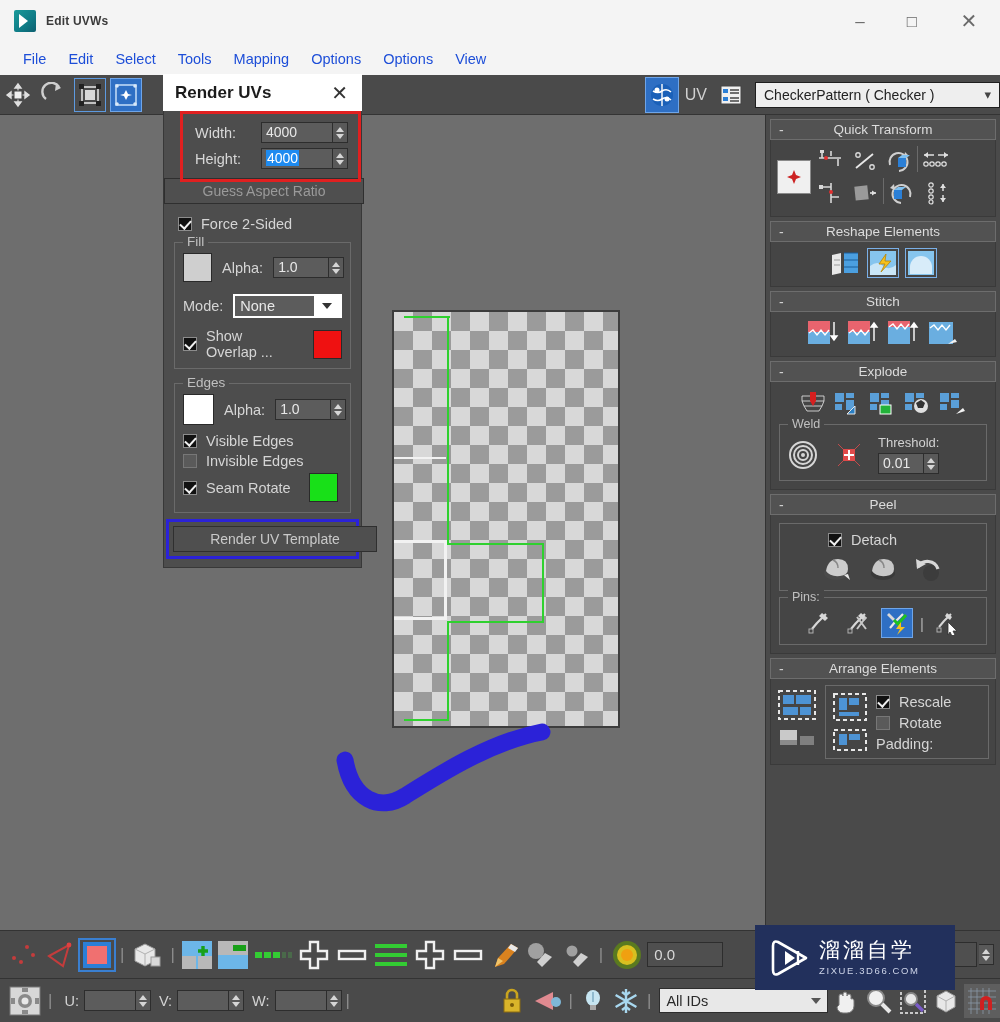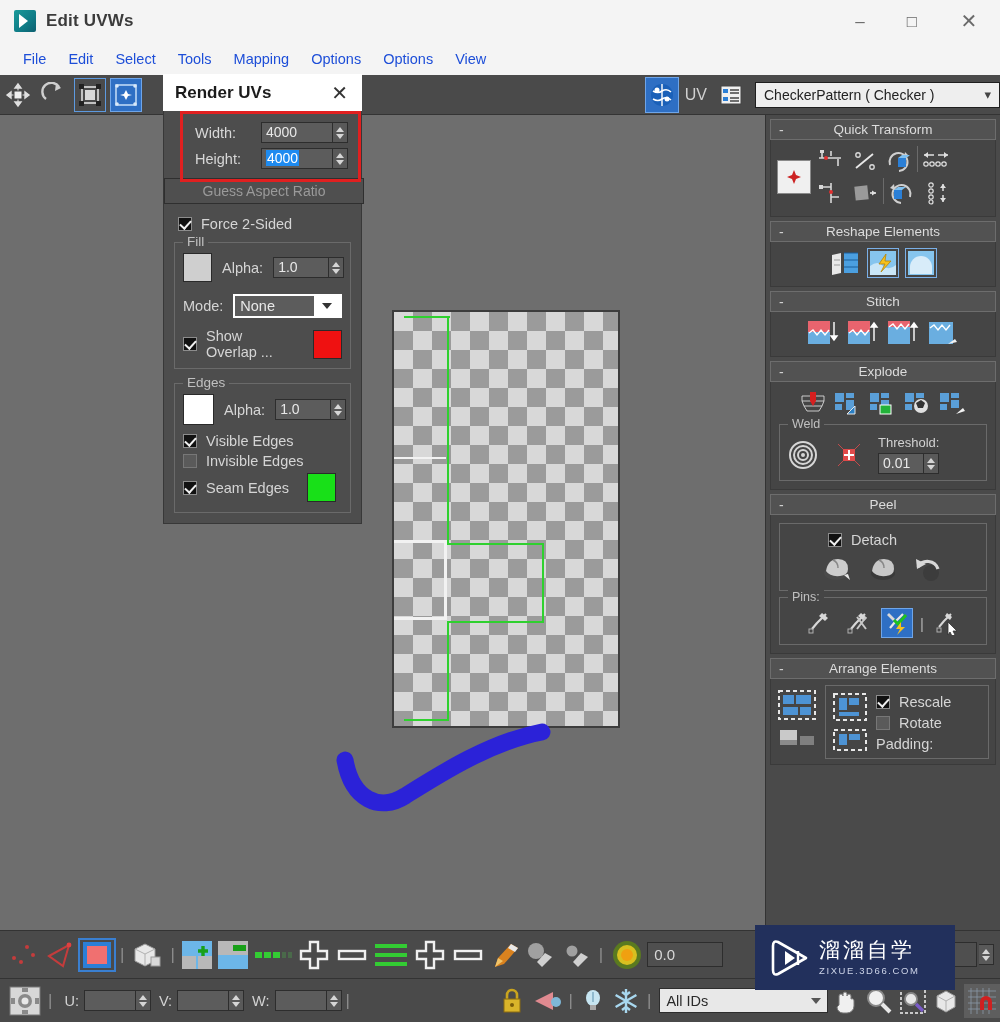--- a/index.html
+++ b/index.html
@@ -23,21 +23,21 @@
     background: linear-gradient(135deg,#1a9a9a 0%, #0f7b86 60%, #0d5f70 100%);
     border-radius: 2px; position: relative; flex: none;
   }
   .app-logo::after {
     content: ""; position: absolute; left: 5px; top: 4px;
     width: 0; height: 0;
     border-left: 9px solid #ffffff;
     border-top: 7px solid transparent;
     border-bottom: 7px solid transparent;
   }
-  .app-title { font-size: 17px; color: #3b3b3b; font-weight: bold; letter-spacing: .2px; }
+  .app-title { font-size: 12px; color: #3b3b3b; font-weight: bold; letter-spacing: .2px; }
   .win-btns { margin-left: auto; display: flex; height: 42px; }
   .win-btn {
     width: 52px; height: 42px; display: flex; align-items: center; justify-content: center;
     color: #6a6a6a; font-size: 17px; line-height: 1;
   }
   .win-btn.close { font-size: 20px; width: 62px; }
 
   
   .menubar {
     position: absolute; left: 0; top: 42px; width: 1000px; height: 33px;
@@ -764,25 +764,28 @@
       <div class="chk-row" style="padding:8px 0 2px 0;">
         <span class="chk on"></span>
         <span class="chk-label">Visible Edges</span>
       </div>
       <div class="chk-row" style="padding:2px 0;">
         <span class="chk off"></span>
         <span class="chk-label">Invisible Edges</span>
       </div>
       <div class="chk-row" style="padding:2px 0;align-items:center;">
         <span class="chk on"></span>
-        <span class="chk-label">Seam Edges</span>
+        <span class="chk-label">Seam Rotate</span>
         <div class="swatch" style="background:#18e018;margin-left:18px;"></div>
       </div>
     </div>
 
+    <div class="blue-outline">
+      <div class="btn-wide" style="margin:0 auto;width:204px;">Render UV Template</div>
+    </div>
   </div>
 </div>
 
 <div class="toolbar-top">
   <div class="tb-icon">
     <svg width="26" height="26" viewBox="0 0 26 26">
         <g stroke="#e0e0e0" stroke-width="1.4" fill="#e0e0e0">
           <path d="M13 2 l-3 4 h6 z"></path>
           <path d="M13 24 l-3 -4 h6 z"></path>
           <path d="M2 13 l4 -3 v6 z"></path>

